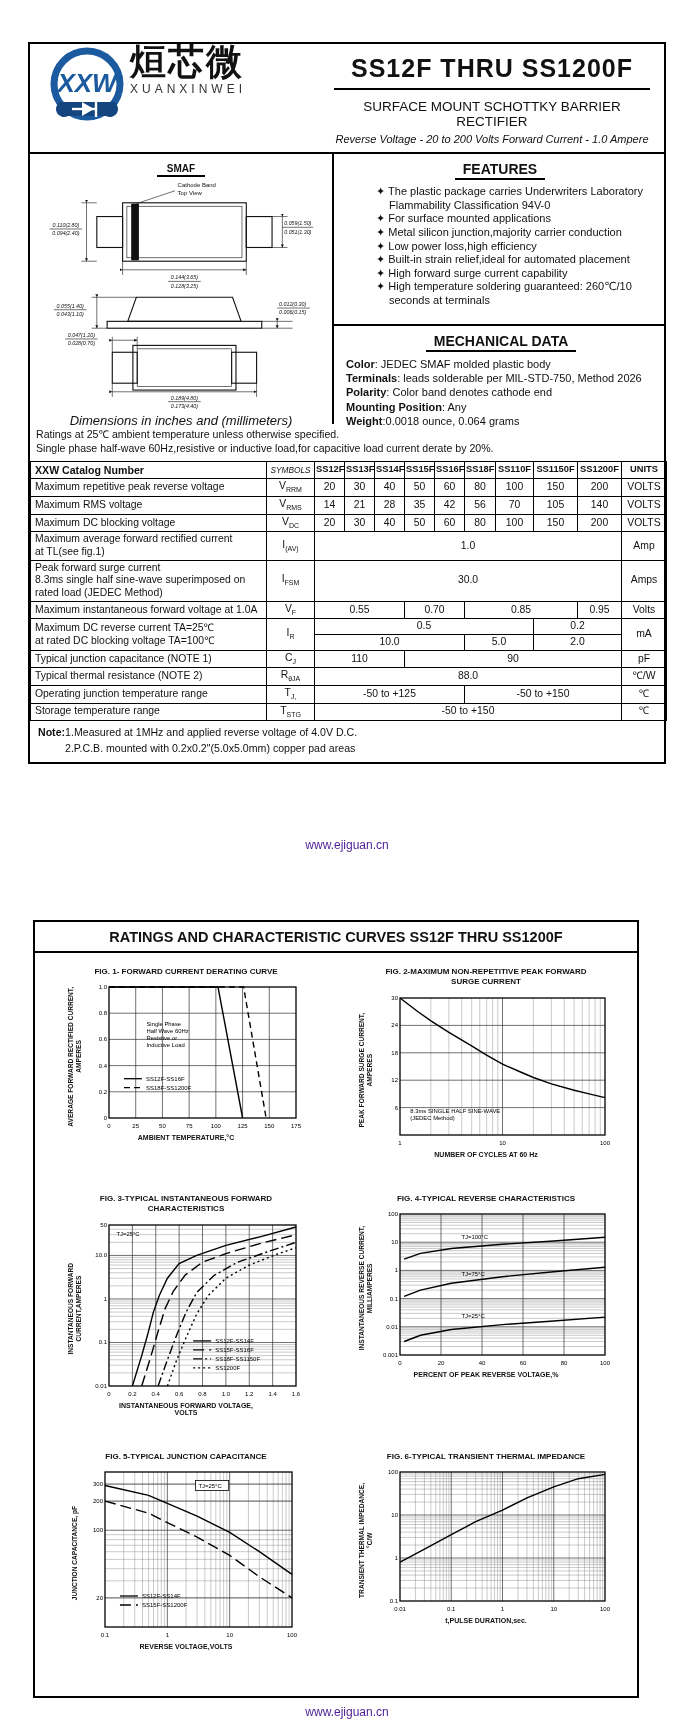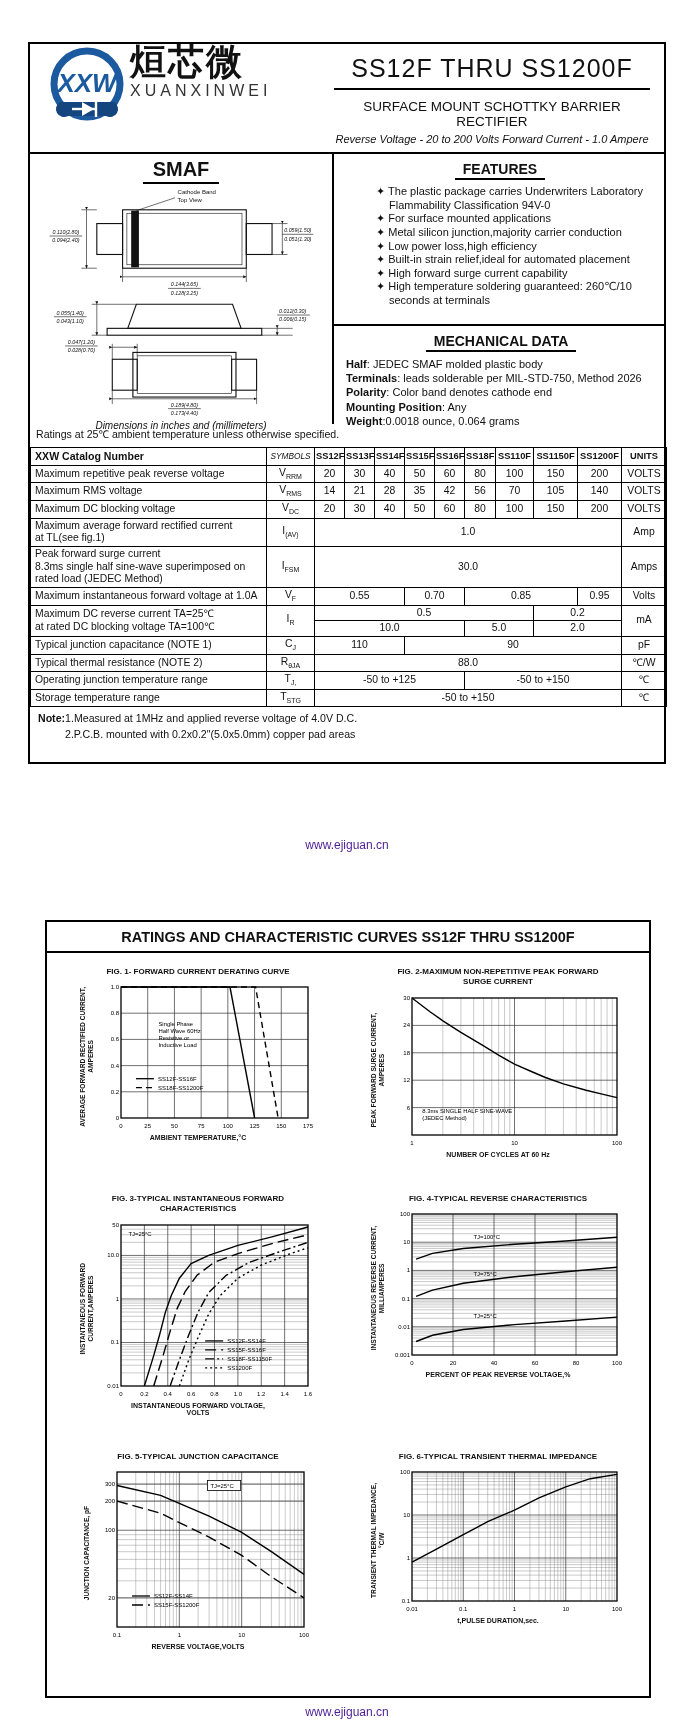--- a/index.html
+++ b/index.html
@@ -1,36 +1,36 @@
 <!DOCTYPE html>
 <html><head>
 <meta charset="utf-8">
 <style>
   html,body{margin:0;padding:0;background:#fff;}
   body{width:694px;height:1736px;position:relative;font-family:"Liberation Sans",sans-serif;color:#111;}
   .frame{position:absolute;border:2px solid #000;background:#fff;box-sizing:border-box;}
   #page1{left:28px;top:42px;width:638px;height:722px;}
-  #page2{left:45px;top:920px;width:606px;height:778px;}
+  #page2{left:33px;top:920px;width:606px;height:778px;}
 
   
   .hdr{display:flex;height:108px;}
   .logo-wrap{width:300px;display:flex;align-items:flex-start;padding-left:14px;box-sizing:border-box;}
   .logo-cnblock{}
   .logo-cn{font-size:36px;font-weight:bold;letter-spacing:2px;line-height:1;}
-  .logo-en{font-size:16px;letter-spacing:4px;color:#333;margin-top:2px;}
+  .logo-en{font-size:12px;letter-spacing:4px;color:#333;margin-top:2px;}
   .title-wrap{flex:1;text-align:center;padding:10px 10px 0 0;}
-  .doc-title{font-size:25px;font-weight:normal;letter-spacing:1px;border-bottom:2px solid #000;padding-bottom:5px;margin:0 4px;}
+  .doc-title{font-size:25px;font-weight:bold;letter-spacing:1px;border-bottom:2px solid #000;padding-bottom:5px;margin:0 4px;}
   .doc-sub{font-size:13.5px;font-weight:normal;margin-top:9px;}
   .doc-tag{font-size:11px;font-style:italic;margin-top:4px;}
 
   
   .cols{display:flex;border-top:2px solid #000;height:270px;}
   .pkg-col{width:302px;box-sizing:border-box;text-align:center;padding-top:4px;}
-  .pkg-title{font-size:20px;font-weight:bold;display:inline-block;border-bottom:2px solid #000;padding:0 10px 1px;}
-  .pkg-caption{font-size:10px;font-style:italic;margin-top:0px;text-align:center;}
+  .pkg-title{font-size:10px;font-weight:bold;display:inline-block;border-bottom:2px solid #000;padding:0 10px 1px;}
+  .pkg-caption{font-size:13px;font-style:italic;margin-top:0px;text-align:center;}
   .right-col{flex:1;border-left:2px solid #000;box-sizing:border-box;display:flex;flex-direction:column;}
   .feat-box{height:160px;box-sizing:border-box;padding:4px 8px 0 10px;}
   .mech-box{border-top:2px solid #000;flex:1;box-sizing:border-box;padding:4px 8px 0 12px;margin-top:16px;}
   .sec-h{text-align:center;margin:2px 0 5px;}
   .sec-h span{font-size:14px;font-weight:bold;display:inline-block;border-bottom:2px solid #000;padding:0 8px 1px;}
   .feat-list div{font-size:11px;line-height:1.24;padding-left:13px;text-indent:-13px;margin-left:32px;}
   .mech-list div{font-size:11px;line-height:1.3;}
   .mech-list b{font-weight:bold;}
 
   
@@ -191,32 +191,33 @@
             <div>✦ Metal silicon junction,majority carrier conduction</div>
             <div>✦ Low power loss,high efficiency</div>
             <div>✦ Built-in strain relief,ideal for automated placement</div>
             <div>✦ High forward surge current capability</div>
             <div>✦ High temperature soldering guaranteed: 260℃/10 seconds at terminals</div>
           </div>
       </div>
       <div class="mech-box">
         <div class="sec-h"><span>MECHANICAL DATA</span></div>
         <div class="mech-list">
-            <div><b>Half</b><span>: JEDEC SMAF molded plastic body</span></div>
+            <div><b>Color</b><span>: JEDEC SMAF molded plastic body</span></div>
             <div><b>Terminals</b><span>: leads solderable per MIL-STD-750, Method 2026</span></div>
             <div><b>Polarity</b><span>: Color band denotes cathode end</span></div>
             <div><b>Mounting Position</b><span>: Any</span></div>
             <div><b>Weight</b><span>:0.0018 ounce, 0.064 grams</span></div>
           </div>
       </div>
     </div>
   </div>
 
   <div class="conds">
       <div>Ratings at 25℃ ambient temperature unless otherwise specified.</div>
+      <div>Single phase half-wave 60Hz,resistive or inductive load,for capacitive load current derate by 20%.</div>
     </div>
 
   <table id="ratings">
     <colgroup>
       <col style="width:236px">
         <col style="width:48px">
       <col style="width:30px">
         <col style="width:30px">
         <col style="width:30px">
         <col style="width:30px">

